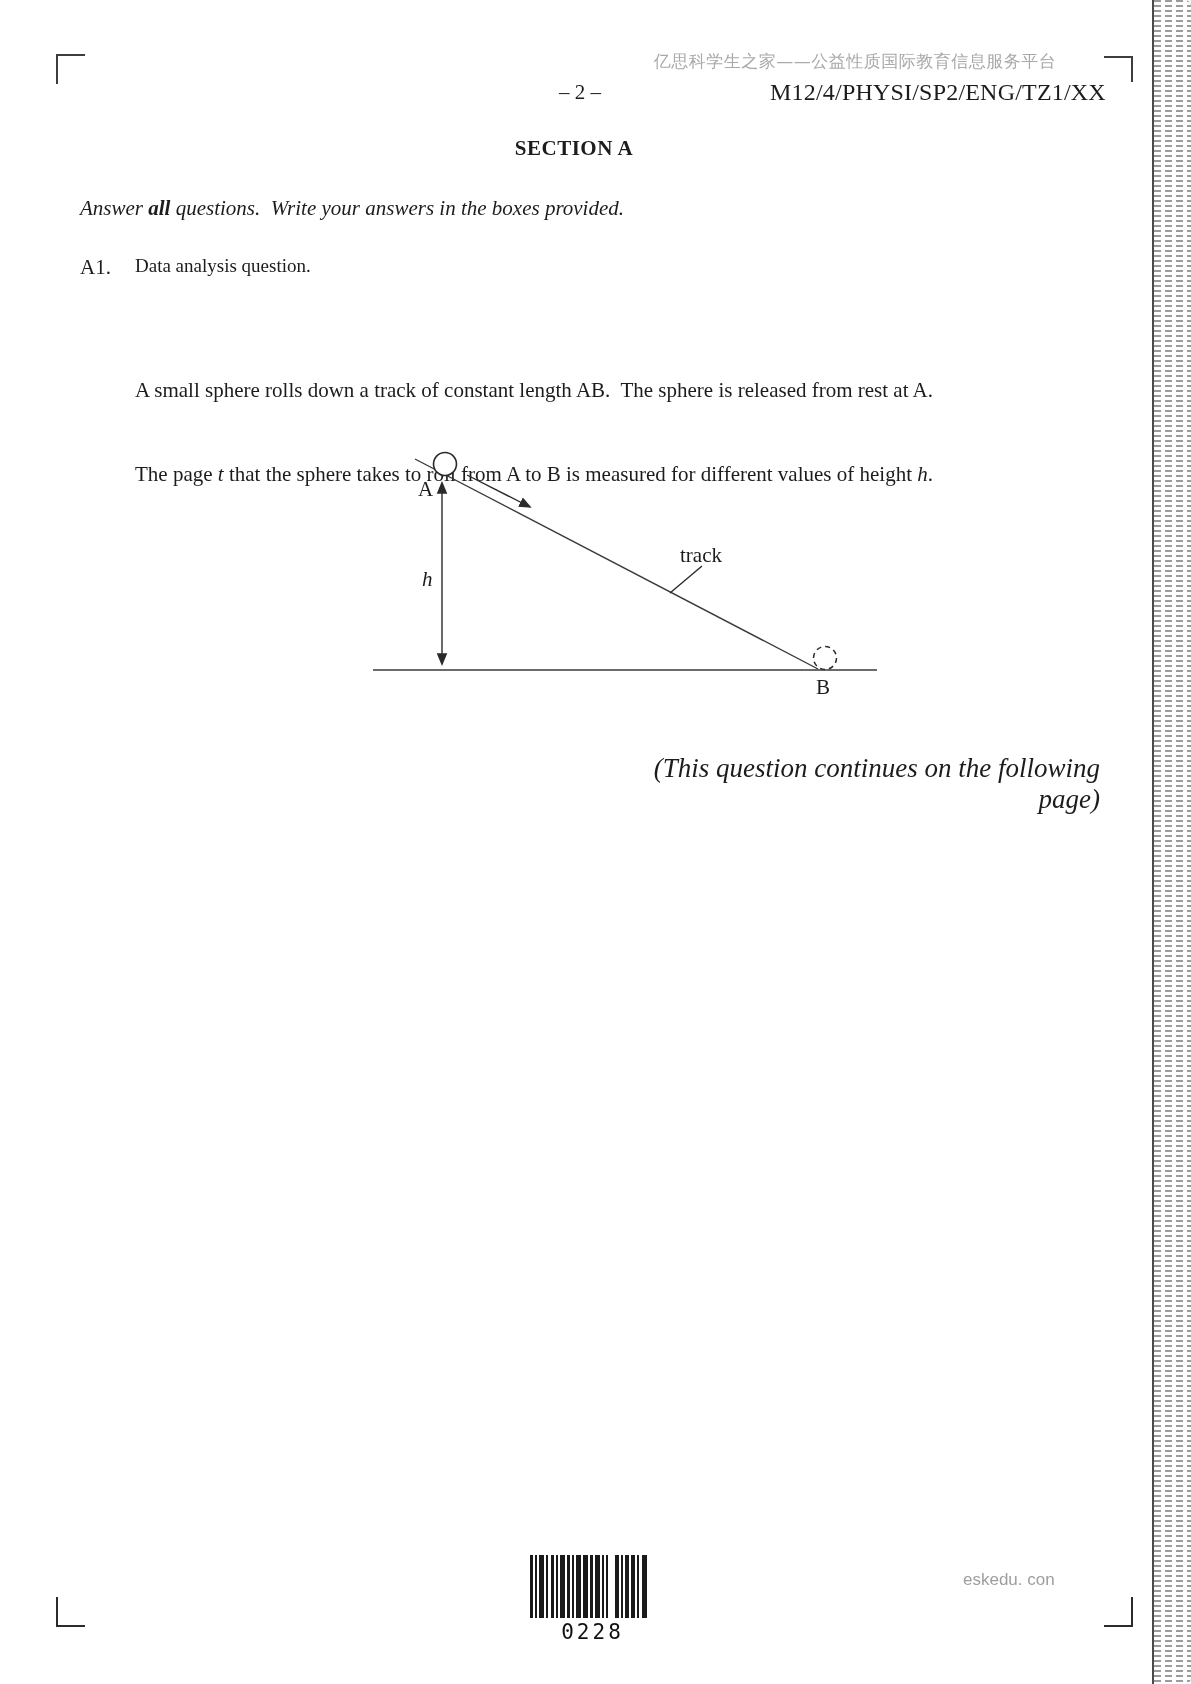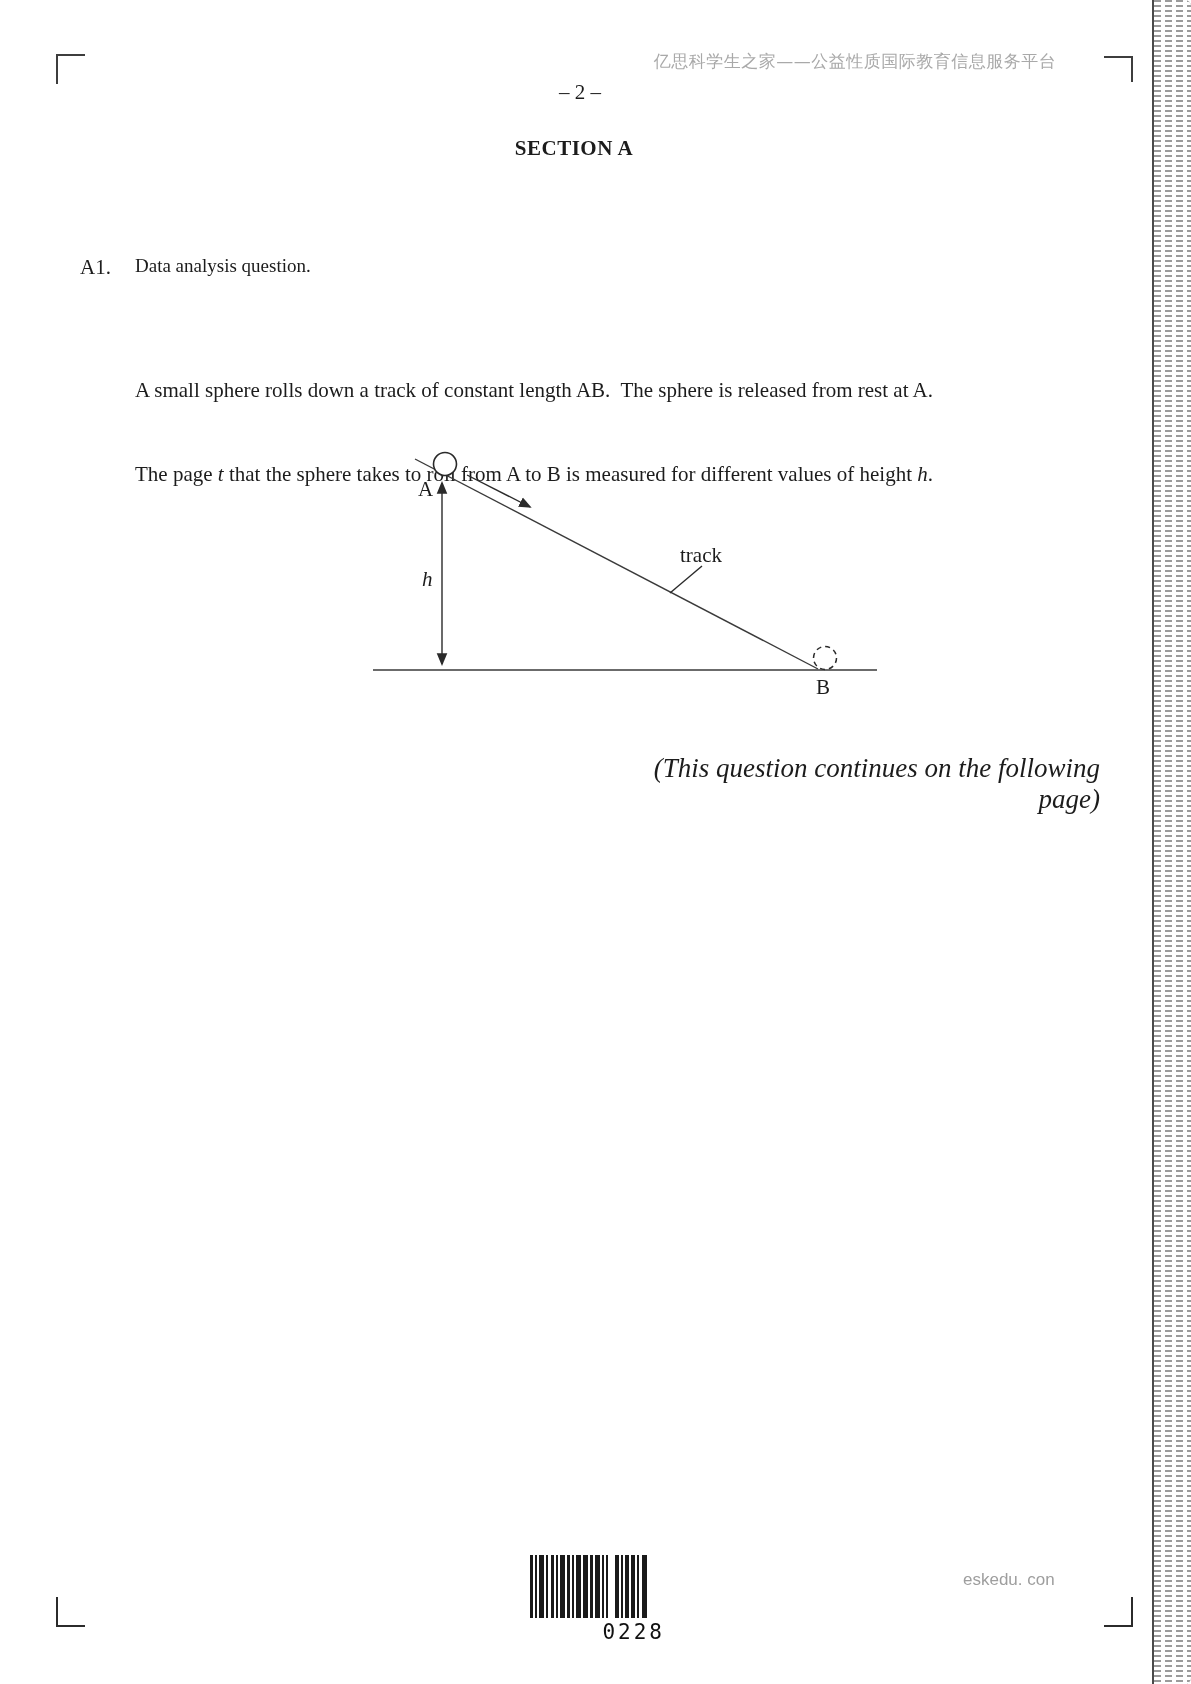--- a/index.html
+++ b/index.html
@@ -46,21 +46,21 @@
   
   .continues {
     left: 600px; top: 753px; width: 500px; text-align: right;
     font-size: 27px; font-style: italic;
   }
 
   
   .barcode { left: 530px; top: 1555px; height: 63px; display: flex; align-items: stretch; }
   .barcode .bar { height: 63px; }
   .barcode-digits {
-    left: 520px; top: 1620px; width: 145px; text-align: right;
+    left: 520px; top: 1620px; width: 145px; text-align: center;
     font-family: "DejaVu Sans Mono", monospace; font-size: 21px; letter-spacing: 3px;
     color: #111;
   }
   .site-label {
     left: 963px; top: 1570px;
     font-family: "Liberation Sans", sans-serif;
     font-size: 17px; color: #9e9e9e; letter-spacing: 0px;
   }
 
   
@@ -89,22 +89,24 @@
 
   <div class="cmark tl"></div>
   <div class="cmark tr"></div>
   <div class="cmark bl"></div>
   <div class="cmark br"></div>
 
   <div class="binding-strip"></div>
 
   <div class="abs watermark">亿思科学生之家——公益性质国际教育信息服务平台</div>
   <div class="abs page-number">– 2 –</div>
+  <div class="abs paper-code">M12/4/PHYSI/SP2/ENG/TZ1/XX</div>
   <div class="abs section-title">SECTION A</div>
 
+  <div class="abs instruction"><span>Answer </span><span class="b">all</span><span> questions.  Write your answers in the boxes provided.</span></div>
 
   <div class="abs q-number">A1.</div>
   <div class="abs q-title">Data analysis question.</div>
   <div class="abs q-body">
     <div>A small sphere rolls down a track of constant length AB.  The sphere is released from rest at A.</div>
     <div><span>The page </span><span class="it">t</span><span> that the sphere takes to roll from A to B is measured for different values of height </span><span class="it">h</span><span>.</span></div>
   </div>
 
   <div class="abs diagram">
     <svg width="560" height="290" viewBox="0 0 560 290">

